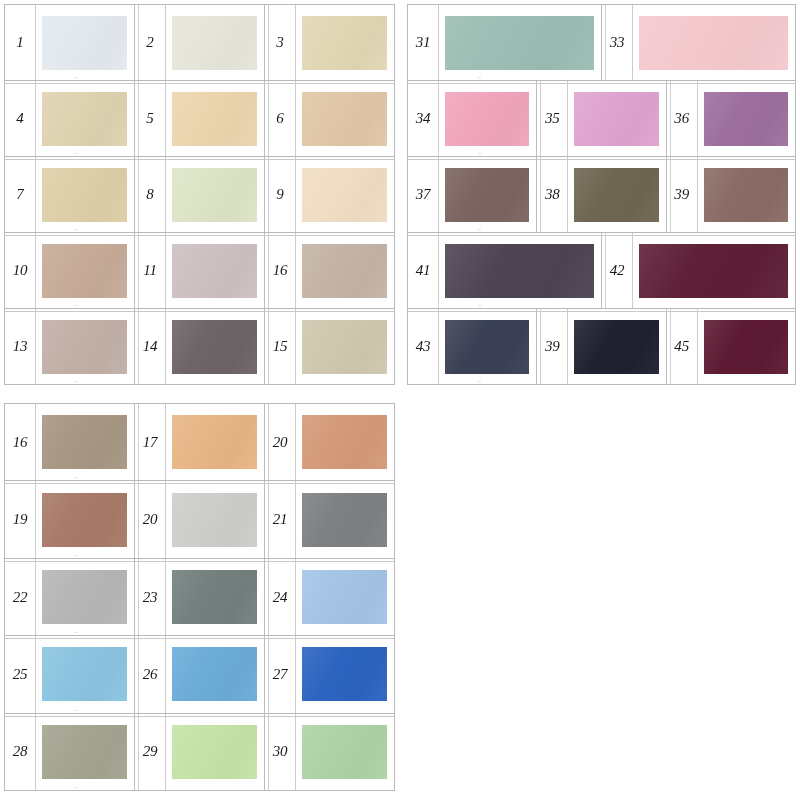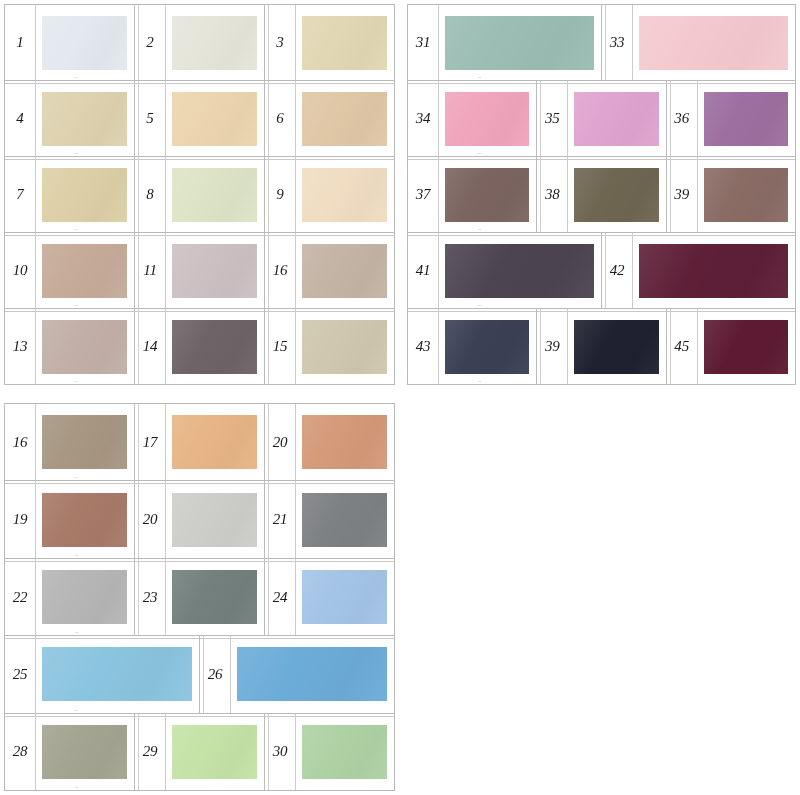--- a/index.html
+++ b/index.html
@@ -468,20 +468,27 @@
               <div class="swatch-chip" style="background: rgb(139, 196, 224);"></div>
             </div>
           </div>
           <div class="swatch-cell">
             <div class="cell-index">26</div>
             <div class="index-divider"></div>
             <div class="swatch-wrap">
               <div class="swatch-chip" style="background: rgb(108, 172, 216);"></div>
             </div>
           </div>
+          <div class="swatch-cell">
+            <div class="cell-index">27</div>
+            <div class="index-divider"></div>
+            <div class="swatch-wrap">
+              <div class="swatch-chip" style="background: rgb(44, 100, 192);"></div>
+            </div>
+          </div>
           <div class="scan-dots"></div>
         </div>
         <div class="swatch-row">
           <div class="swatch-cell">
             <div class="cell-index">28</div>
             <div class="index-divider"></div>
             <div class="swatch-wrap">
               <div class="swatch-chip" style="background: rgb(163, 164, 145);"></div>
             </div>
           </div>

